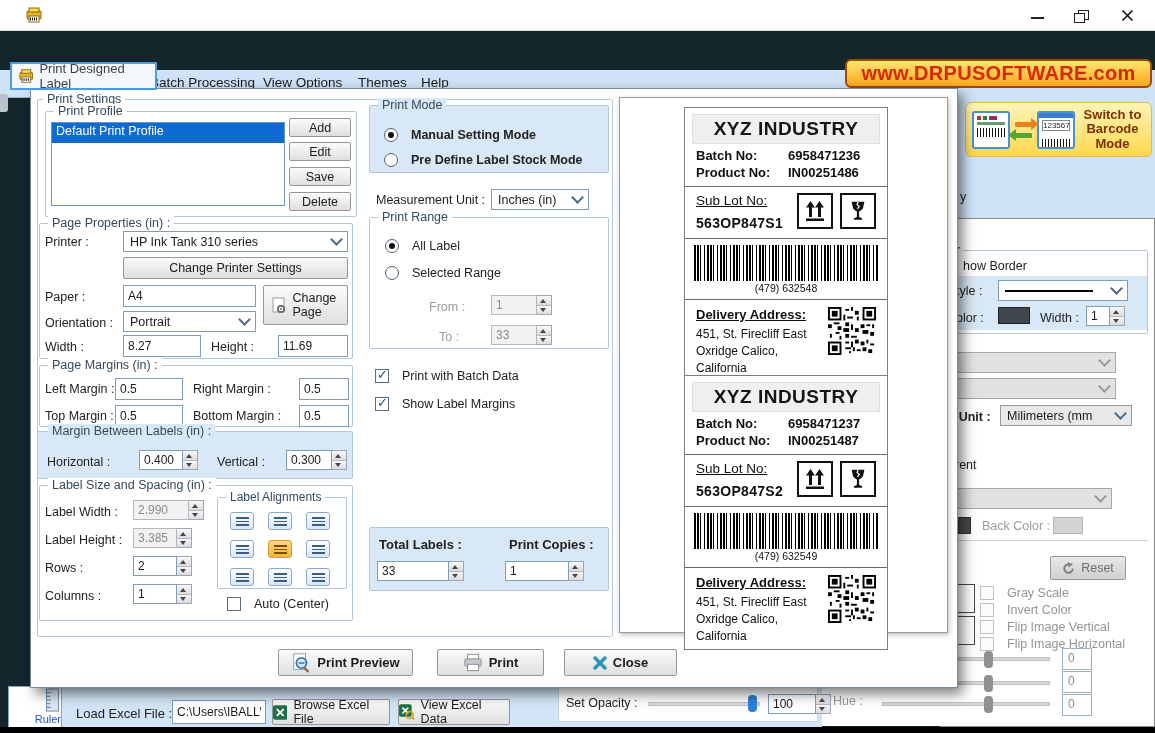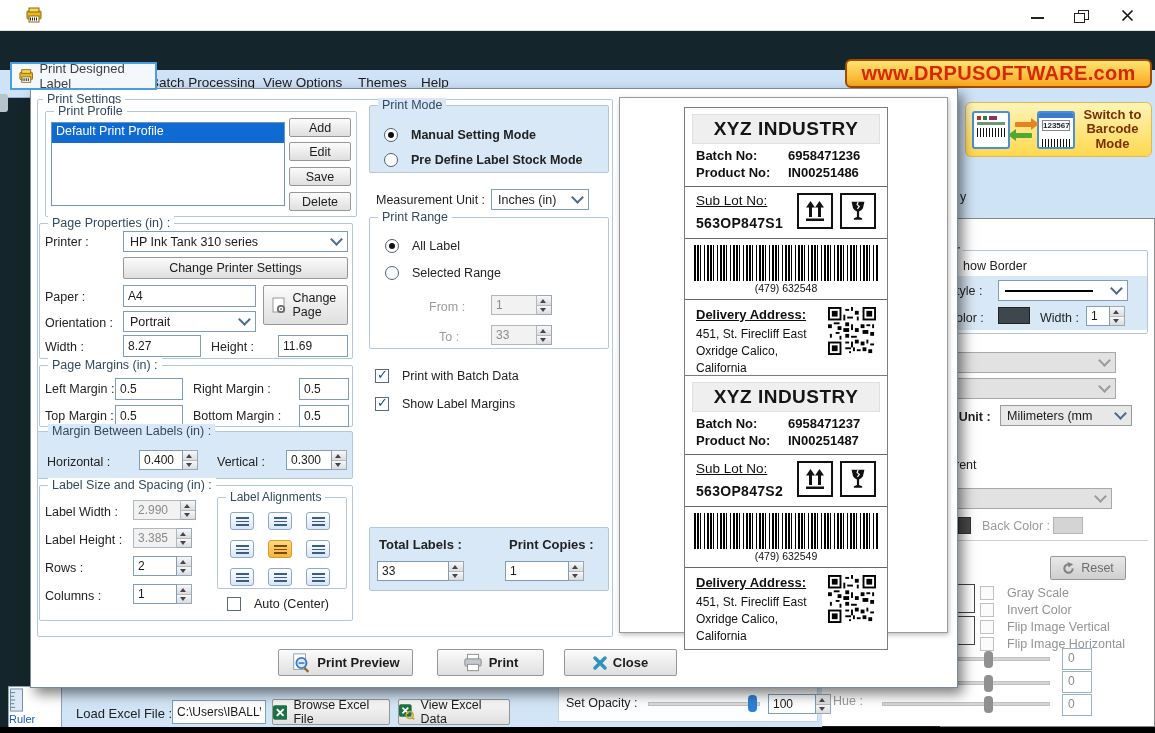--- a/index.html
+++ b/index.html
@@ -213,29 +213,29 @@
         </div>
       <div style="height:3px;margin:2px 3px 0;background:#6a9a70"></div>
       <div style="height:9px;margin:3px 3px 0;background:repeating-linear-gradient(90deg,#111 0 1px,#fff 1px 3px)"></div>
     </div>
     <div style="display:flex;flex-direction:column;gap:6px;flex:none">
       <span class="arrR"></span>
       <span class="arrL"></span>
     </div>
     <div class="miniwin">
       <div style="height:5px;background:#3a7ad0"></div>
-      <div style="margin:2px 3px 8px;border:1px solid #888;font-size:8px;font-weight:bold;text-align:right;color:#223">123567</div>
+      <div style="margin:2px 3px 8px;border:1px solid #888;font-size:8px;font-weight:normal;text-align:right;color:#223">123567</div>
       <div style="height:8px;margin:2px 3px 0;background:repeating-linear-gradient(90deg,#111 0 1px,#fff 1px 3px)"></div>
     </div>
     <div class="sw-text">Switch to Barcode Mode</div>
   </div>
   <span class="lbl" style="left:960px;top:190px">y</span>
 
   <div class="abs" style="left:62px;top:686px;width:760px;height:41px;background:#d2e5f6;border-top:1px solid #9ab4cf"></div>
-  <div class="abs" style="left:8px;top:686px;width:54px;height:42px;background:#ffffff;border:1px solid #8aa4bc;box-sizing:border-box;text-align:left">
+  <div class="abs" style="left:8px;top:686px;width:54px;height:42px;background:#ffffff;border:1px solid #8aa4bc;box-sizing:border-box;text-align:right">
     <svg width="16" height="24" viewBox="0 0 16 26" style="margin-top:1px">
         <rect x="1" y="1" width="13" height="24" fill="#dce8f2" stroke="#6a8aa8"></rect>
         <path d="M1 5 h5 M1 9 h4 M1 13 h5 M1 17 h4 M1 21 h5" stroke="#5a7a9a"></path>
       </svg>
     <div style="font-size:11px;color:#1a57c8;margin-top:-2px">Ruler</div>
   </div>
   <span class="lbl" style="left:76px;top:706px;font-size:13px">Load Excel File :</span>
   <input class="inp" style="left: 172px; top: 700px; width: 94px; height: 24px;" readonly="" value="C:\Users\IBALL\D">
   <div class="btn" style="left:272px;top:699px;width:118px;height:26px">
     <svg width="15" height="15" viewBox="0 0 15 15">
@@ -343,21 +343,21 @@
           <span class="spb up"></span>
           <span class="spb dn"></span>
         </span>
     </div>
 
     <div class="fs" style="left:8px;top:396px;width:314px;height:136px">
       <span class="leg">Label Size and Spacing (in) :</span>
     </div>
     <span class="lbl" style="left:14px;top:416px">Label Width :</span>
     <div class="spin" style="left:102px;top:411px">
-      <input class="sv dis" style="width: 48px;" readonly="" value="2.990">
+      <input class="sv dis" style="width: 56px;" readonly="" value="2.990">
       <span class="spbtns">
           <span class="spb up"></span>
           <span class="spb dn"></span>
         </span>
     </div>
     <span class="lbl" style="left:14px;top:444px">Label Height :</span>
     <div class="spin" style="left:102px;top:439px">
       <input class="sv dis" style="width: 44px;" readonly="" value="3.385">
       <span class="spbtns">
           <span class="spb up"></span>

